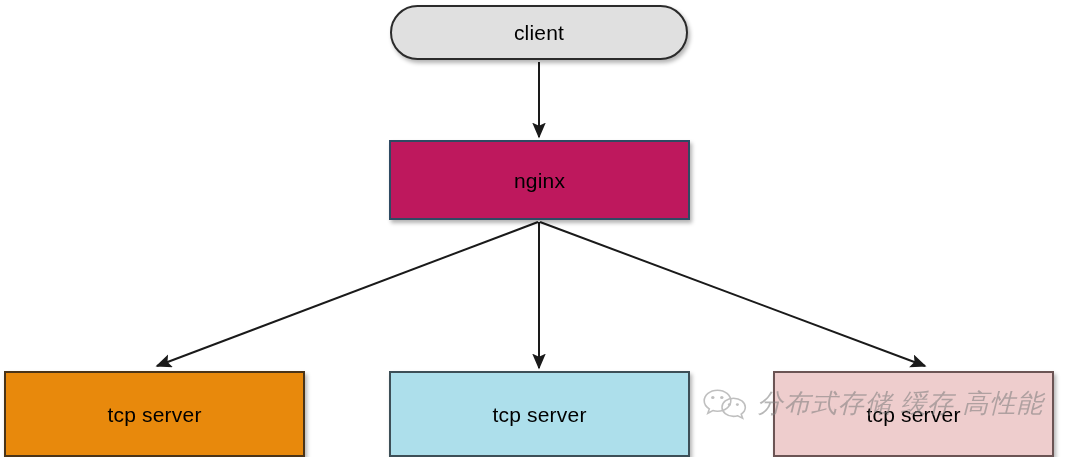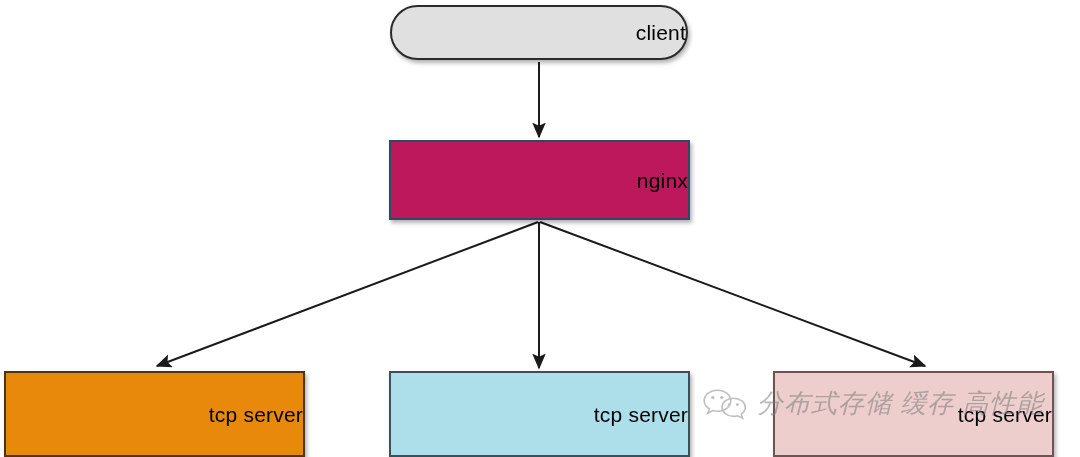--- a/index.html
+++ b/index.html
@@ -23,21 +23,21 @@
     top: 0;
     width: 1080px;
     height: 457px;
     pointer-events: none;
   }
   .node {
     position: absolute;
     box-sizing: border-box;
     display: flex;
     align-items: center;
-    justify-content: flex-end;
+    justify-content: center;
     color: #000000;
     font-size: 21px;
     line-height: 1;
     letter-spacing: 0.2px;
     white-space: nowrap;
     box-shadow: 2px 3px 4px rgba(0,0,0,0.30);
   }
   .node-client {
     left: 390px;
     top: 5px;

